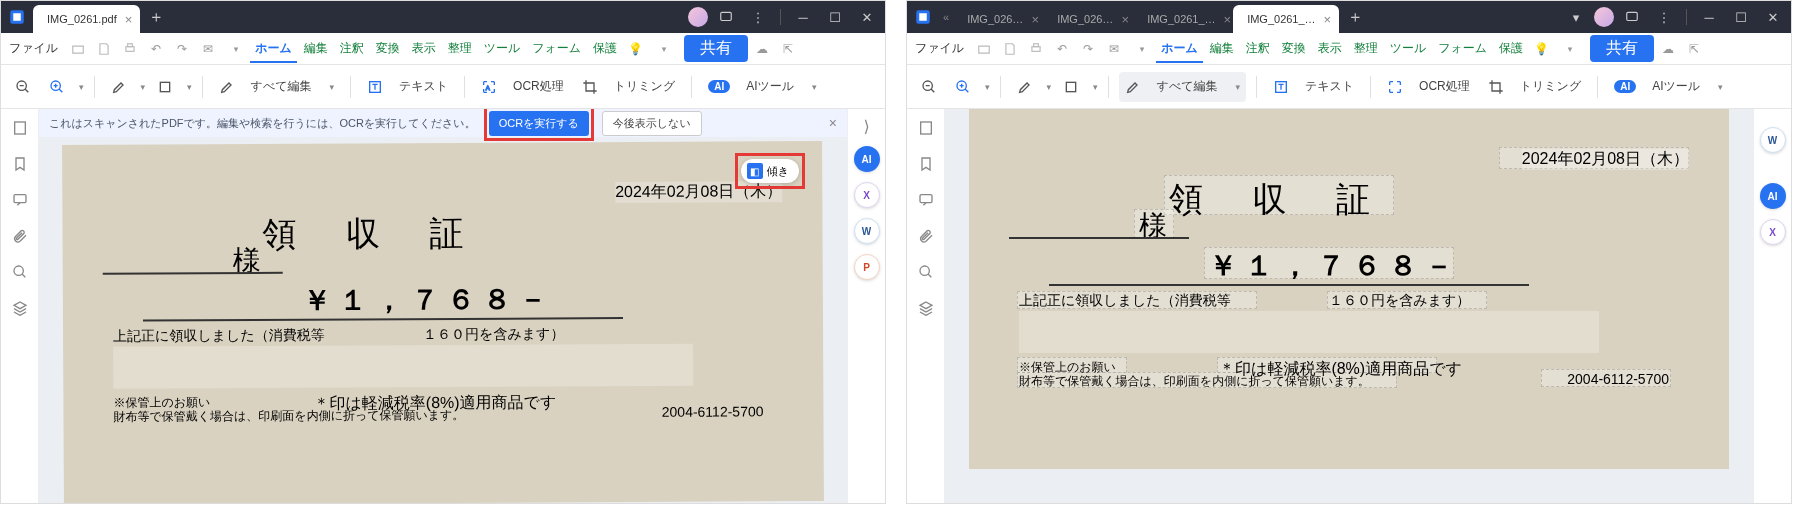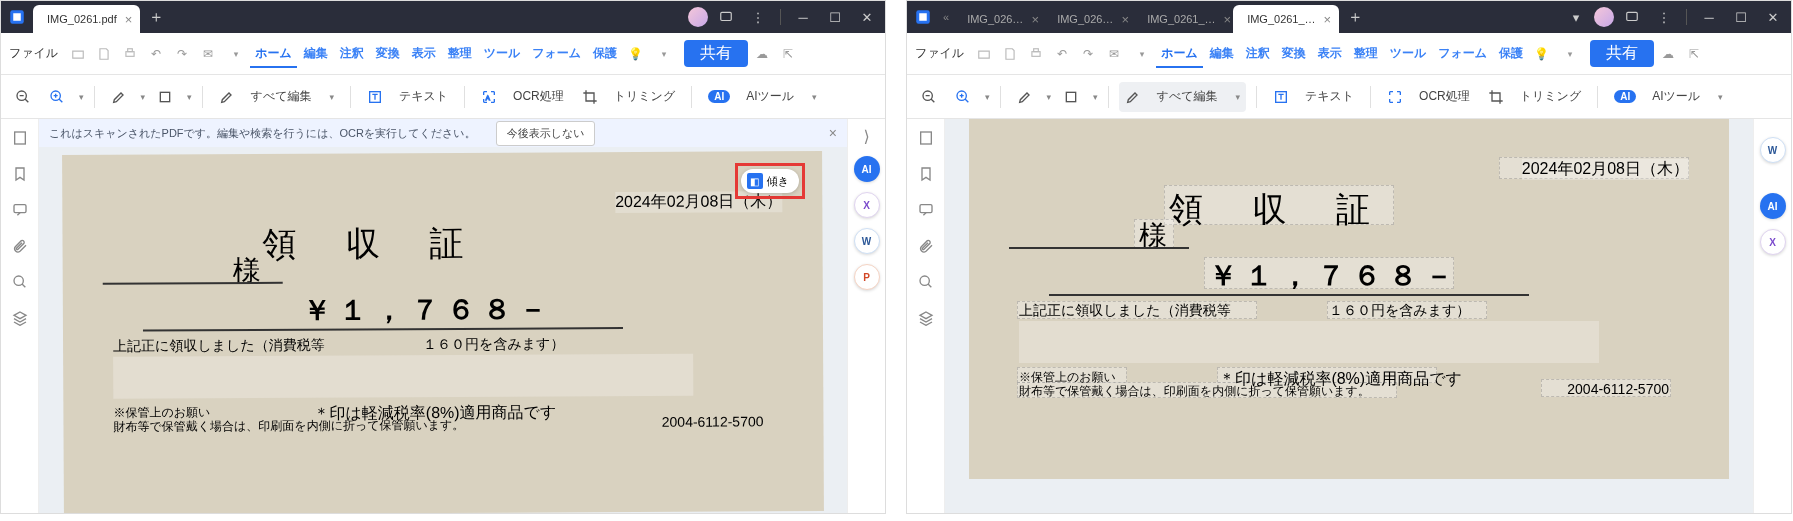--- a/index.html
+++ b/index.html
@@ -13,38 +13,38 @@
 .tab { background: #fff; height: 28px; margin-top: 4px; border-radius: 6px 6px 0 0; display: flex; align-items: center; padding: 0 8px 0 14px; font-size: 11px; color: #333; max-width: 170px; }
 .tab.inactive { background: transparent; color: #aaa; }
 .tab-close { margin-left: 8px; color: #888; cursor: pointer; font-size: 13px; }
 .tab-add { color: #ccc; margin-left: 8px; font-size: 16px; cursor: pointer; }
 .titlebar-right { margin-left: auto; display: flex; align-items: center; gap: 4px; padding-right: 4px; }
 .titlebar-btn { width: 28px; height: 28px; display: flex; align-items: center; justify-content: center; color: #ccc; cursor: pointer; font-size: 13px; }
 .avatar { width: 20px; height: 20px; border-radius: 50%; background: linear-gradient(135deg, #f5c7d9, #c7a8e8); }
 .divider-v { width: 1px; height: 16px; background: #555; margin: 0 4px; }
 
 
-.menubar { height: 42px; display: flex; align-items: center; padding: 0 8px; gap: 2px; border-bottom: 1px solid #e5e5e5; font-size: 12px; }
+.menubar { height: 32px; display: flex; align-items: center; padding: 0 8px; gap: 2px; border-bottom: 1px solid #e5e5e5; font-size: 12px; }
 .menubar .file-label { color: #333; margin-right: 6px; }
 .menubar .icon-btn { width: 24px; height: 24px; display: flex; align-items: center; justify-content: center; color: #999; cursor: pointer; }
-.menubar .menu-tab { padding: 0 5px; color: #3b82f6; cursor: pointer; font-size: 12px; font-weight: bold; }
+.menubar .menu-tab { padding: 0 5px; color: #15803d; cursor: pointer; font-size: 12px; }
 .menubar .menu-tab.active { color: #2772f0; font-weight: bold; border-bottom: 2px solid #2772f0; padding-bottom: 4px; margin-bottom: -6px; }
 .share-btn { background: #2772f0; color: #fff; border-radius: 4px; padding: 3px 16px; font-size: 16px; margin-left: 6px; cursor: pointer; }
 
 
 .toolbar { height: 44px; display: flex; align-items: center; padding: 0 8px; gap: 6px; border-bottom: 1px solid #e5e5e5; font-size: 12px; }
 .tool-btn { height: 30px; padding: 0 6px; display: flex; align-items: center; gap: 16px; color: #444; cursor: pointer; border-radius: 4px; }
 .tool-btn.grey-bg { background: #eef0f3; }
 .tool-btn svg { width: 16px; height: 16px; }
 .tool-sep { width: 1px; height: 22px; background: #e0e0e0; margin: 0 4px; }
 .ai-pill { background: #2772f0; color: #fff; border-radius: 10px; font-size: 10px; padding: 1px 6px; font-weight: bold; }
 .caret { font-size: 9px; color: #888; margin-left: 2px; }
 
 
-.ocr-banner { background: #eef3ff; height: 28px; display: flex; align-items: center; padding: 0 10px; font-size: 11px; color: #4a5568; gap: 20px; position: relative; }
+.ocr-banner { background: #eef3ff; height: 28px; display: flex; align-items: center; padding: 0 10px; font-size: 11px; color: #4a5568; gap: 8px; position: relative; }
 .ocr-run-btn { background: #2772f0; color: #fff; padding: 5px 10px; border-radius: 3px; font-size: 11px; cursor: pointer; }
 .ocr-dismiss-btn { background: #fff; border: 1px solid #ccc; padding: 4px 10px; border-radius: 3px; font-size: 11px; cursor: pointer; color: #444; }
 .ocr-close { margin-left: auto; color: #888; cursor: pointer; font-size: 14px; }
 .red-box { border: 3px solid #e53935; }
 
 
 .content-wrap { flex: 1; display: flex; overflow: hidden; }
 .left-rail { width: 38px; background: #fff; border-right: 1px solid #eee; display: flex; flex-direction: column; align-items: center; padding-top: 8px; gap: 14px; }
 .left-rail .rail-btn { width: 22px; height: 22px; display: flex; align-items: center; justify-content: center; color: #888; cursor: pointer; }
 .right-rail { width: 38px; background: #fff; border-left: 1px solid #eee; display: flex; flex-direction: column; align-items: center; padding-top: 8px; gap: 10px; }
@@ -244,20 +244,23 @@
           <svg width="16" height="16" viewBox="0 0 24 24" fill="none" stroke="#888" stroke-width="2">
             <path d="M12 3l9 5-9 5-9-5zM3 13l9 5 9-5M3 18l9 5 9-5"></path>
           </svg>
         </span>
     </div>
 
     <div class="canvas">
 
       <div class="ocr-banner" style="position:absolute;left:0;right:0;top:0;z-index:5;">
         <span>これはスキャンされたPDFです。編集や検索を行うには、OCRを実行してください。</span>
+        <span class="red-box" style="padding:2px;display:inline-flex;">
+          <span class="ocr-run-btn">OCRを実行する</span>
+        </span>
         <span class="ocr-dismiss-btn">今後表示しない</span>
         <span class="ocr-close">×</span>
       </div>
 
       <div class="receipt" style="margin-top:34px;">
         <div class="receipt-date">2024年02月08日（木）</div>
         <div class="receipt-title">領 収 証</div>
         <div class="receipt-sama">様</div>
         <div class="receipt-sama-line"></div>
         <div class="receipt-amount">￥１，７６８－</div>

